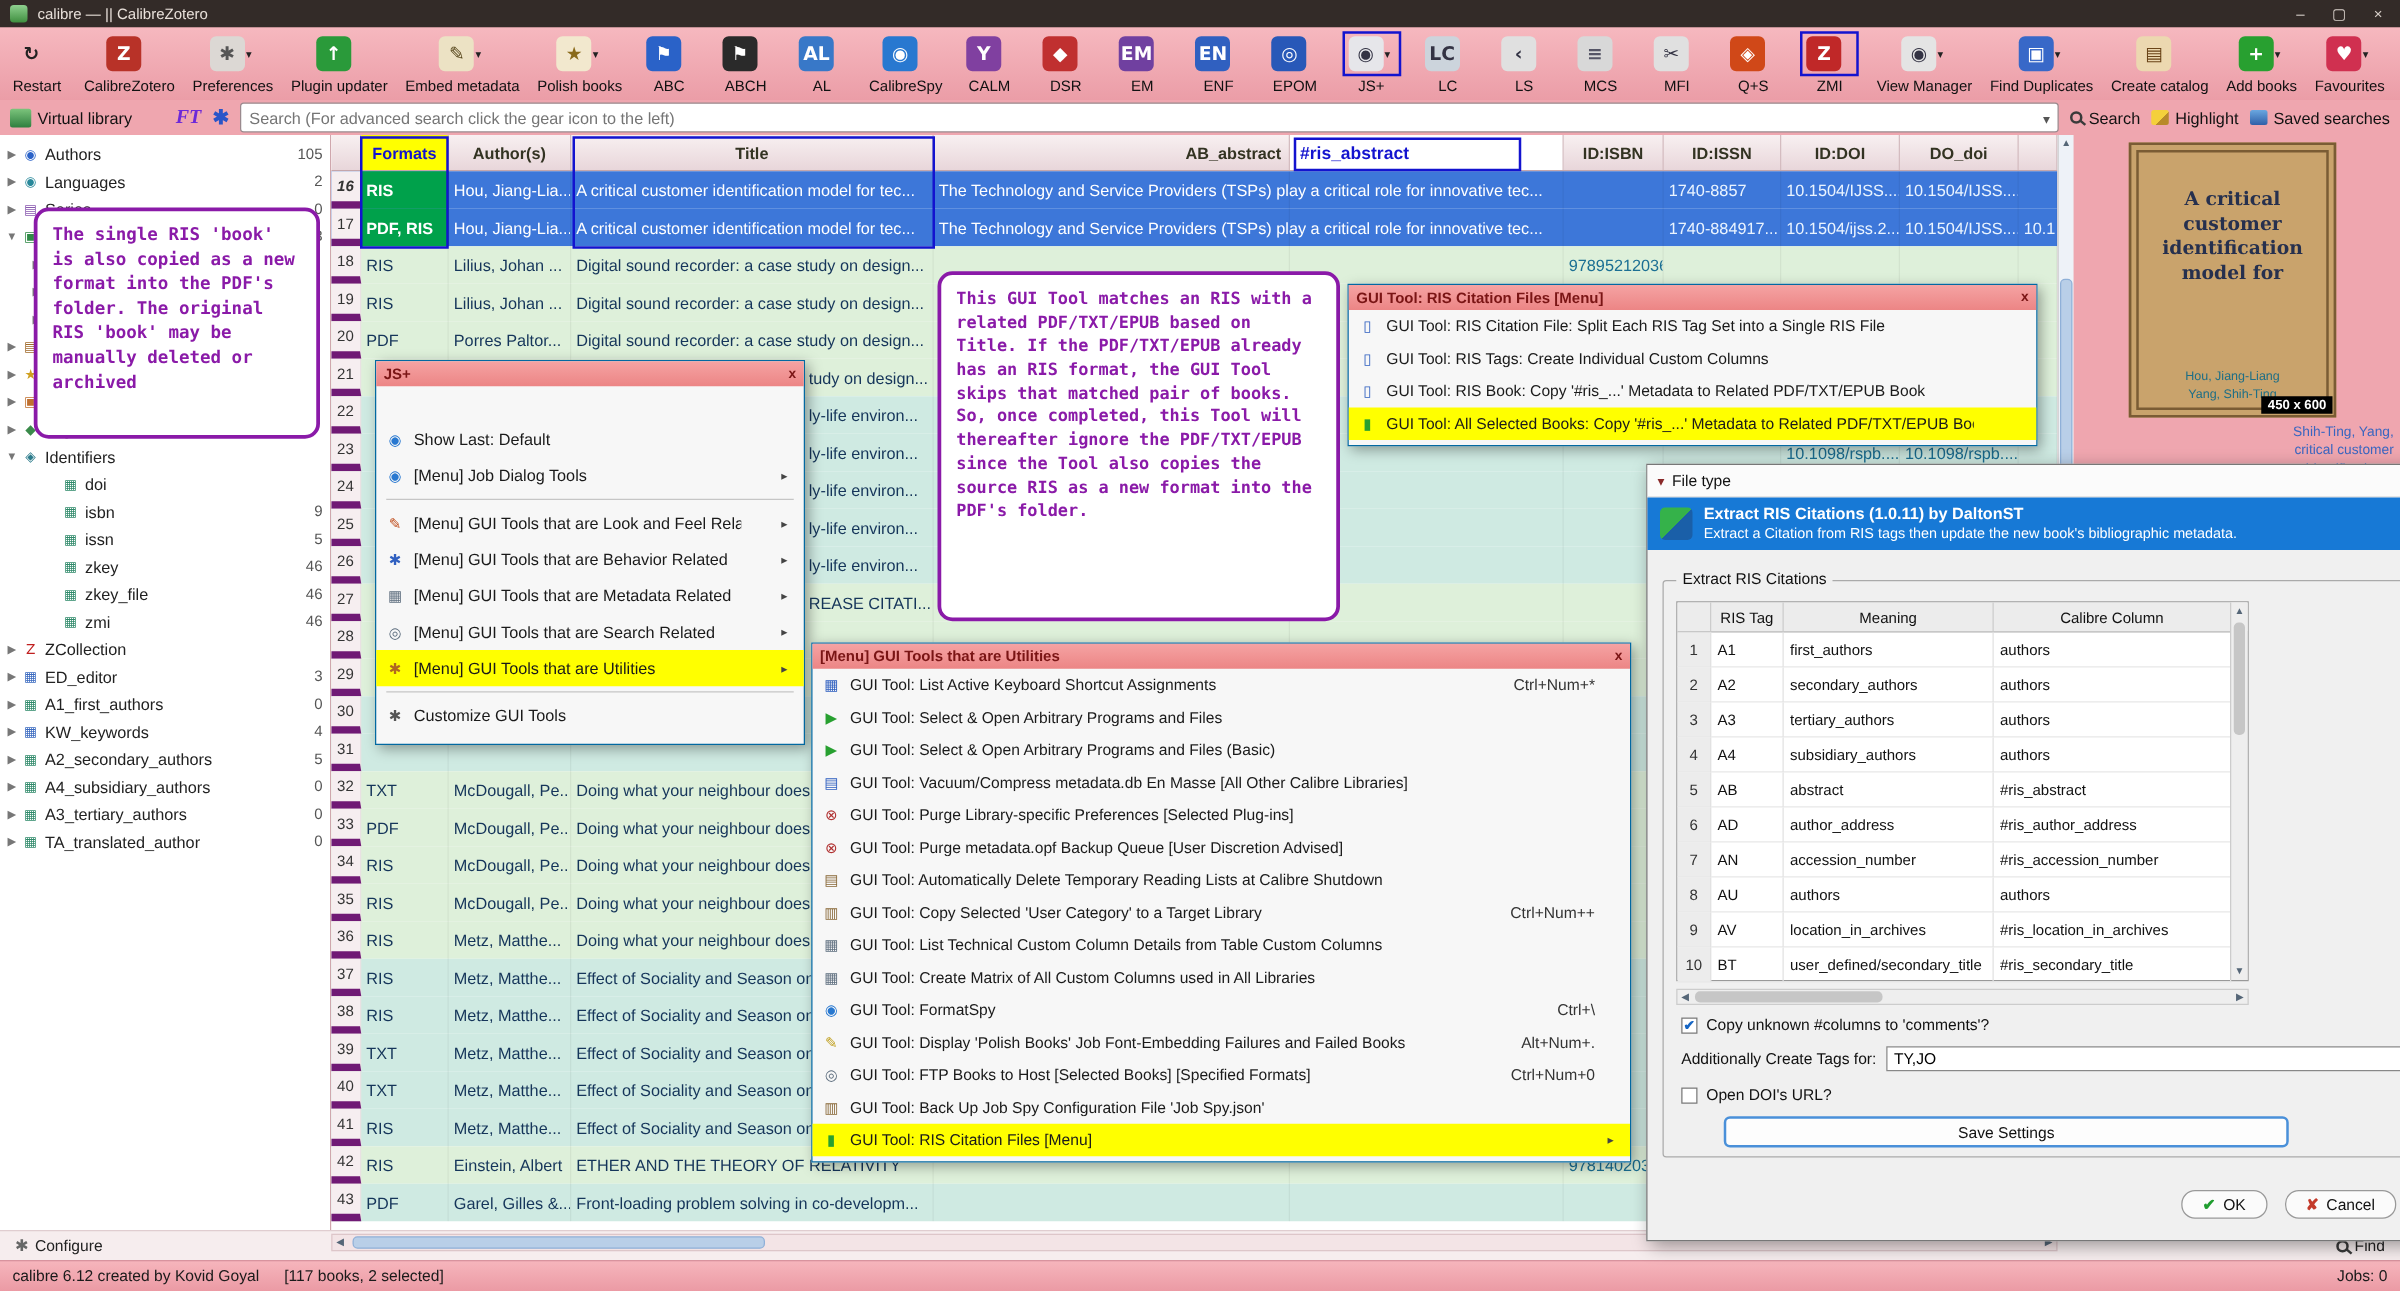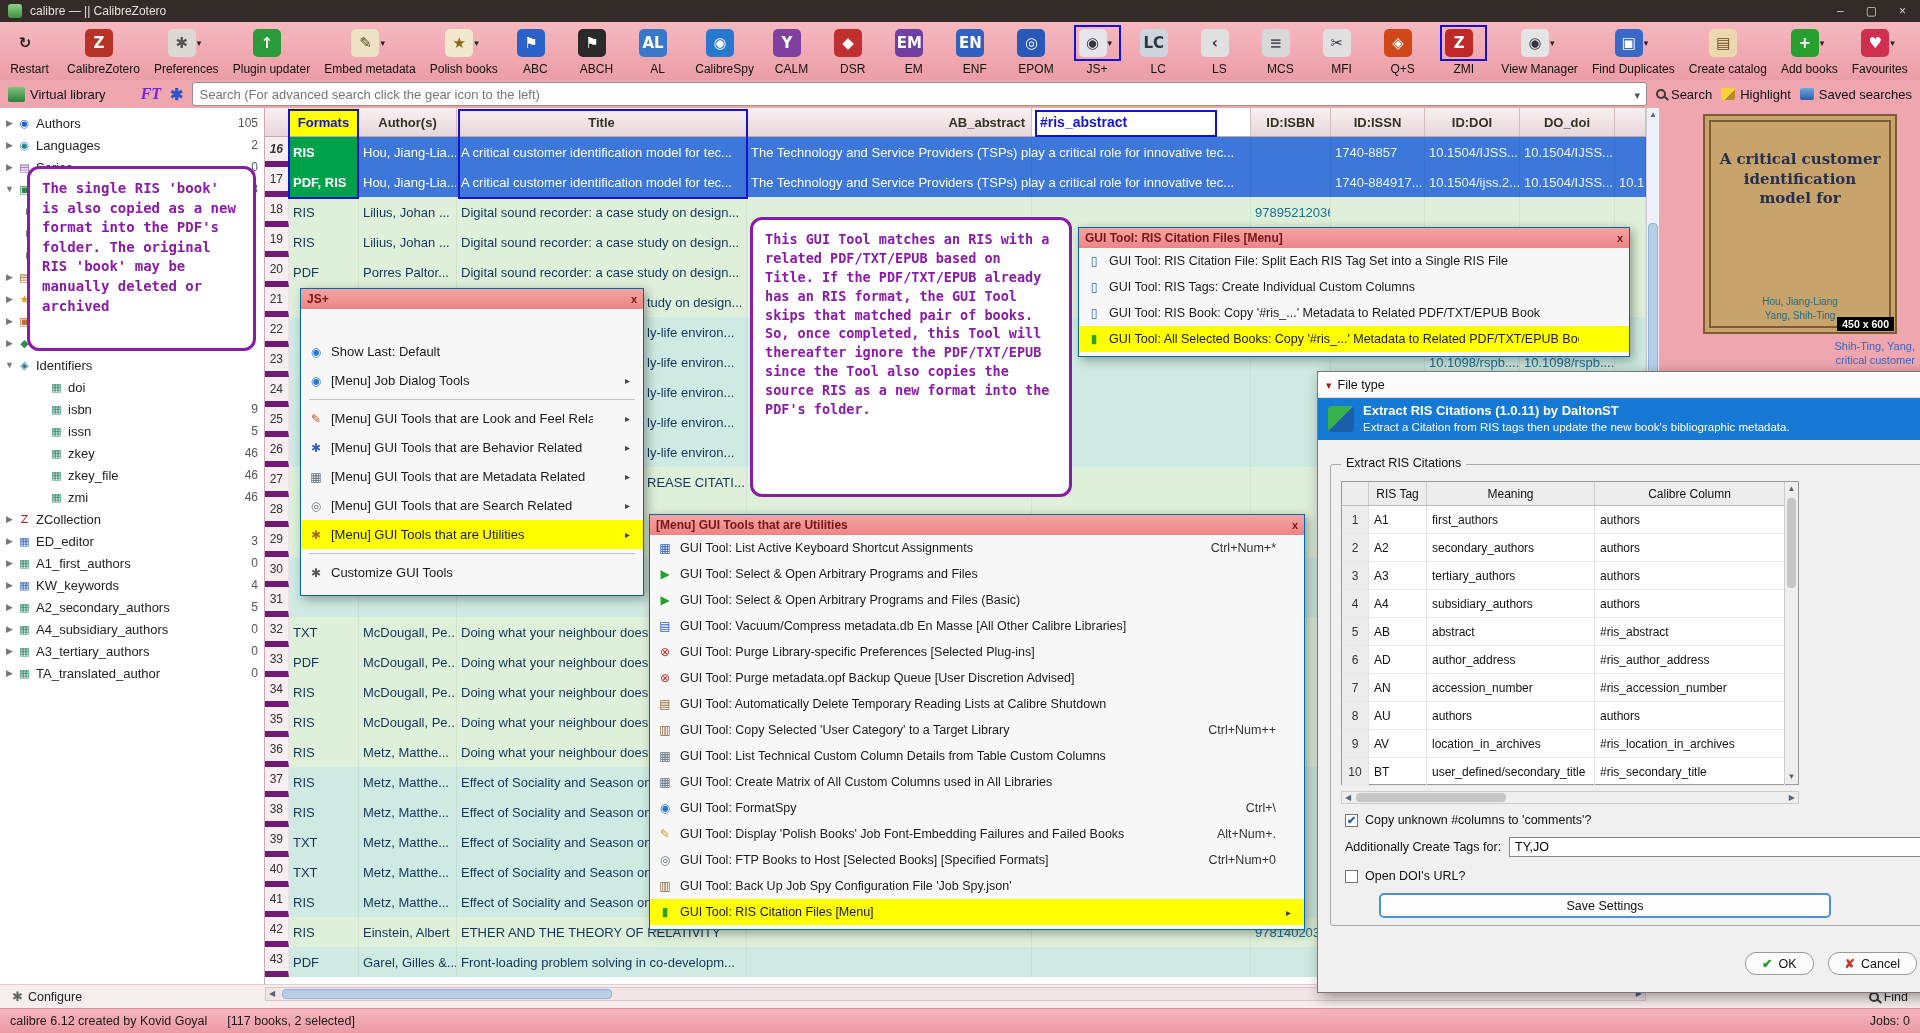--- a/index.html
+++ b/index.html
@@ -80,21 +80,21 @@
 .varr{display:block;height:14px;text-align:center;font-size:8px;color:#567;line-height:14px}
 .varr-dn{position:absolute;bottom:0;left:0;right:0}
 .vthumb{position:absolute;top:115px;left:1px;width:10px;height:190px;background:#b9cfe8;border:1px solid #8fb0d8;border-radius:4px}
 .hscroll{position:absolute;left:265px;top:987px;width:1381px;height:14px;background:#f3e4e6;border:1px solid #ddc6c9;z-index:2}
 .hthumb{position:absolute;left:16px;top:1px;width:330px;height:10px;background:#b9cfe8;border:1px solid #8fb0d8;border-radius:4px}
 .harr{position:absolute;top:0;font-size:8px;color:#567;line-height:12px}
 .harr-l{left:3px}.harr-r{right:3px}
 
 
 .rightpanel{position:absolute;left:1659px;top:108px;width:261px;height:877px;background:#efa6af}
-.cover{position:absolute;left:44px;top:6px;width:194px;height:220px;background:#c9a36c;border:2px solid #7a5c34;box-shadow:inset 0 0 0 4px #c9a36c,inset 0 0 0 6px #7a5c34;display:flex;flex-direction:column;align-items:center;padding:24px 12px 10px}
+.cover{position:absolute;left:44px;top:6px;width:166px;height:220px;background:#c9a36c;border:2px solid #7a5c34;box-shadow:inset 0 0 0 4px #c9a36c,inset 0 0 0 6px #7a5c34;display:flex;flex-direction:column;align-items:center;padding:24px 12px 10px}
 .cover-title{font-family:"DejaVu Serif",serif;font-size:15px;font-weight:bold;color:#26304e;text-align:center;line-height:1.3;margin-top:10px}
 .cover-authors{margin-top:auto;font-size:10px;color:#1d6e86;text-align:center;line-height:1.35}
 .size-badge{position:absolute;right:1px;bottom:1px;background:#000;color:#fff;font-size:10.5px;font-weight:bold;padding:1px 5px}
 .below-cover{position:absolute;left:8px;top:231px;width:248px;font-size:11px;color:#3a66c0;text-align:right;line-height:1.3}
 .title-sort{position:absolute;left:32px;top:268px;font-size:11px;color:#8a2a2a}
 .sliver{position:absolute;left:1898px;top:404px;width:22px;height:580px;font-size:10px;color:#2a6a4a;line-height:27px;overflow:hidden;z-index:3}
 .sliver div{white-space:nowrap}
 
 
 .bluebox{position:absolute;border:2px solid #1313cf;pointer-events:none;z-index:5}

